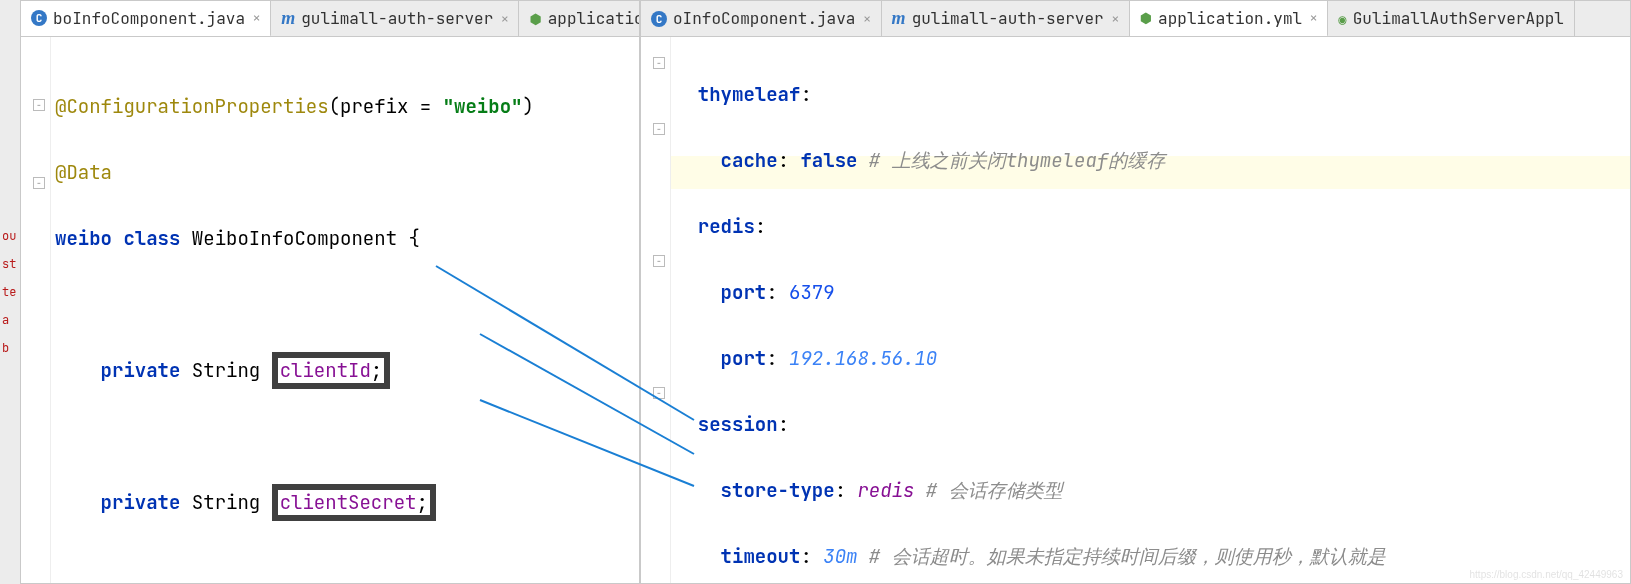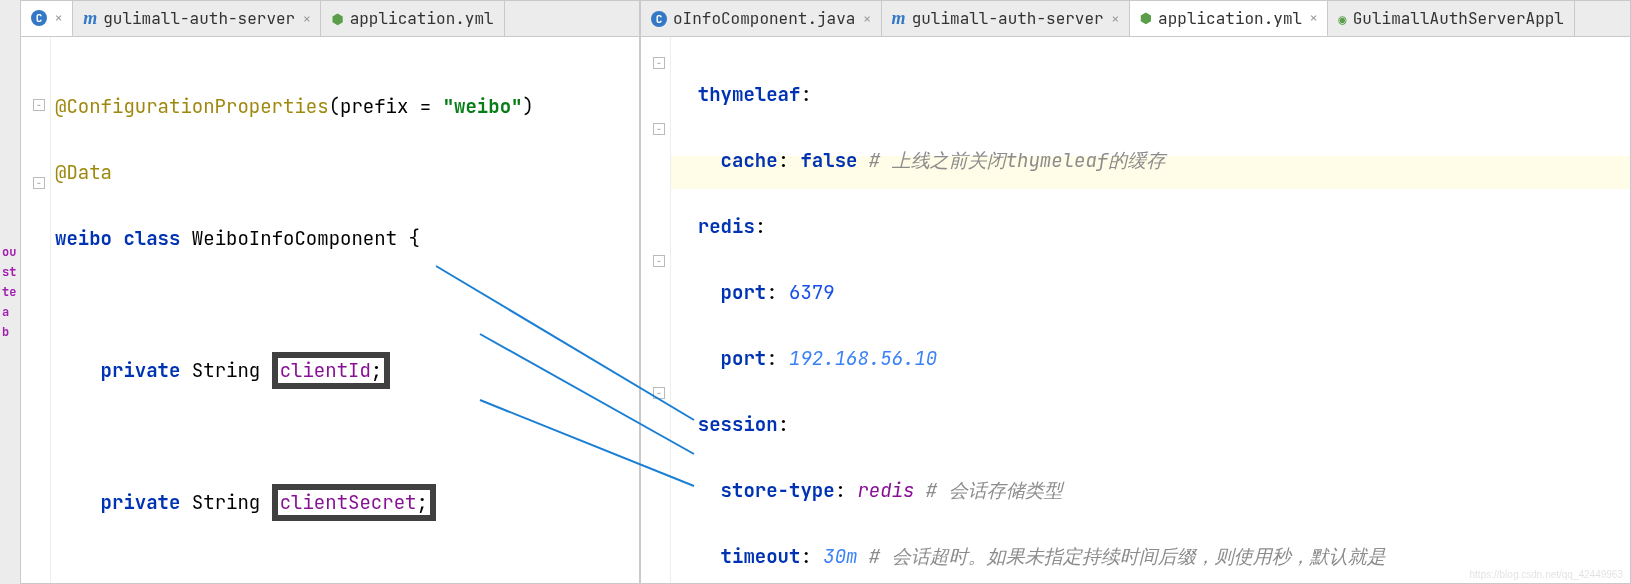--- a/index.html
+++ b/index.html
@@ -15,28 +15,27 @@
   .container {
     display: flex;
     width: 100%;
     height: 100%;
   }
   .left-strip {
     width: 20px;
     height: 100%;
     background: #ececec;
     font-size: 12px;
-    color: #a21caf;
+    color: #b91c1c;
     display: flex;
     flex-direction: column;
     align-items: flex-start;
     justify-content: center;
-    gap: 4px;
+    gap: 12px;
     padding-left: 2px;
-    font-weight: bold;
   }
   .pane {
     background: #fff;
     border: 1px solid #c9c9c9;
     height: 100%;
     display: flex;
     flex-direction: column;
     position: relative;
   }
   .pane.left { width: 620px; }
@@ -148,20 +147,21 @@
     <span>st</span>
     <span>te</span>
     <span>a</span>
     <span>b</span>
   </div>
 
   <div class="pane left">
     <div class="tabbar">
       <div class="tab active">
         <span class="icon-c icon-java">C</span>
+        <span>boInfoComponent.java</span>
         <span class="close">✕</span>
       </div>
       <div class="tab">
         <span class="icon-m">m</span>
         <span>gulimall-auth-server</span>
         <span class="close">✕</span>
       </div>
       <div class="tab">
         <span class="icon-yml">⬢</span>
         <span>application.yml</span>

